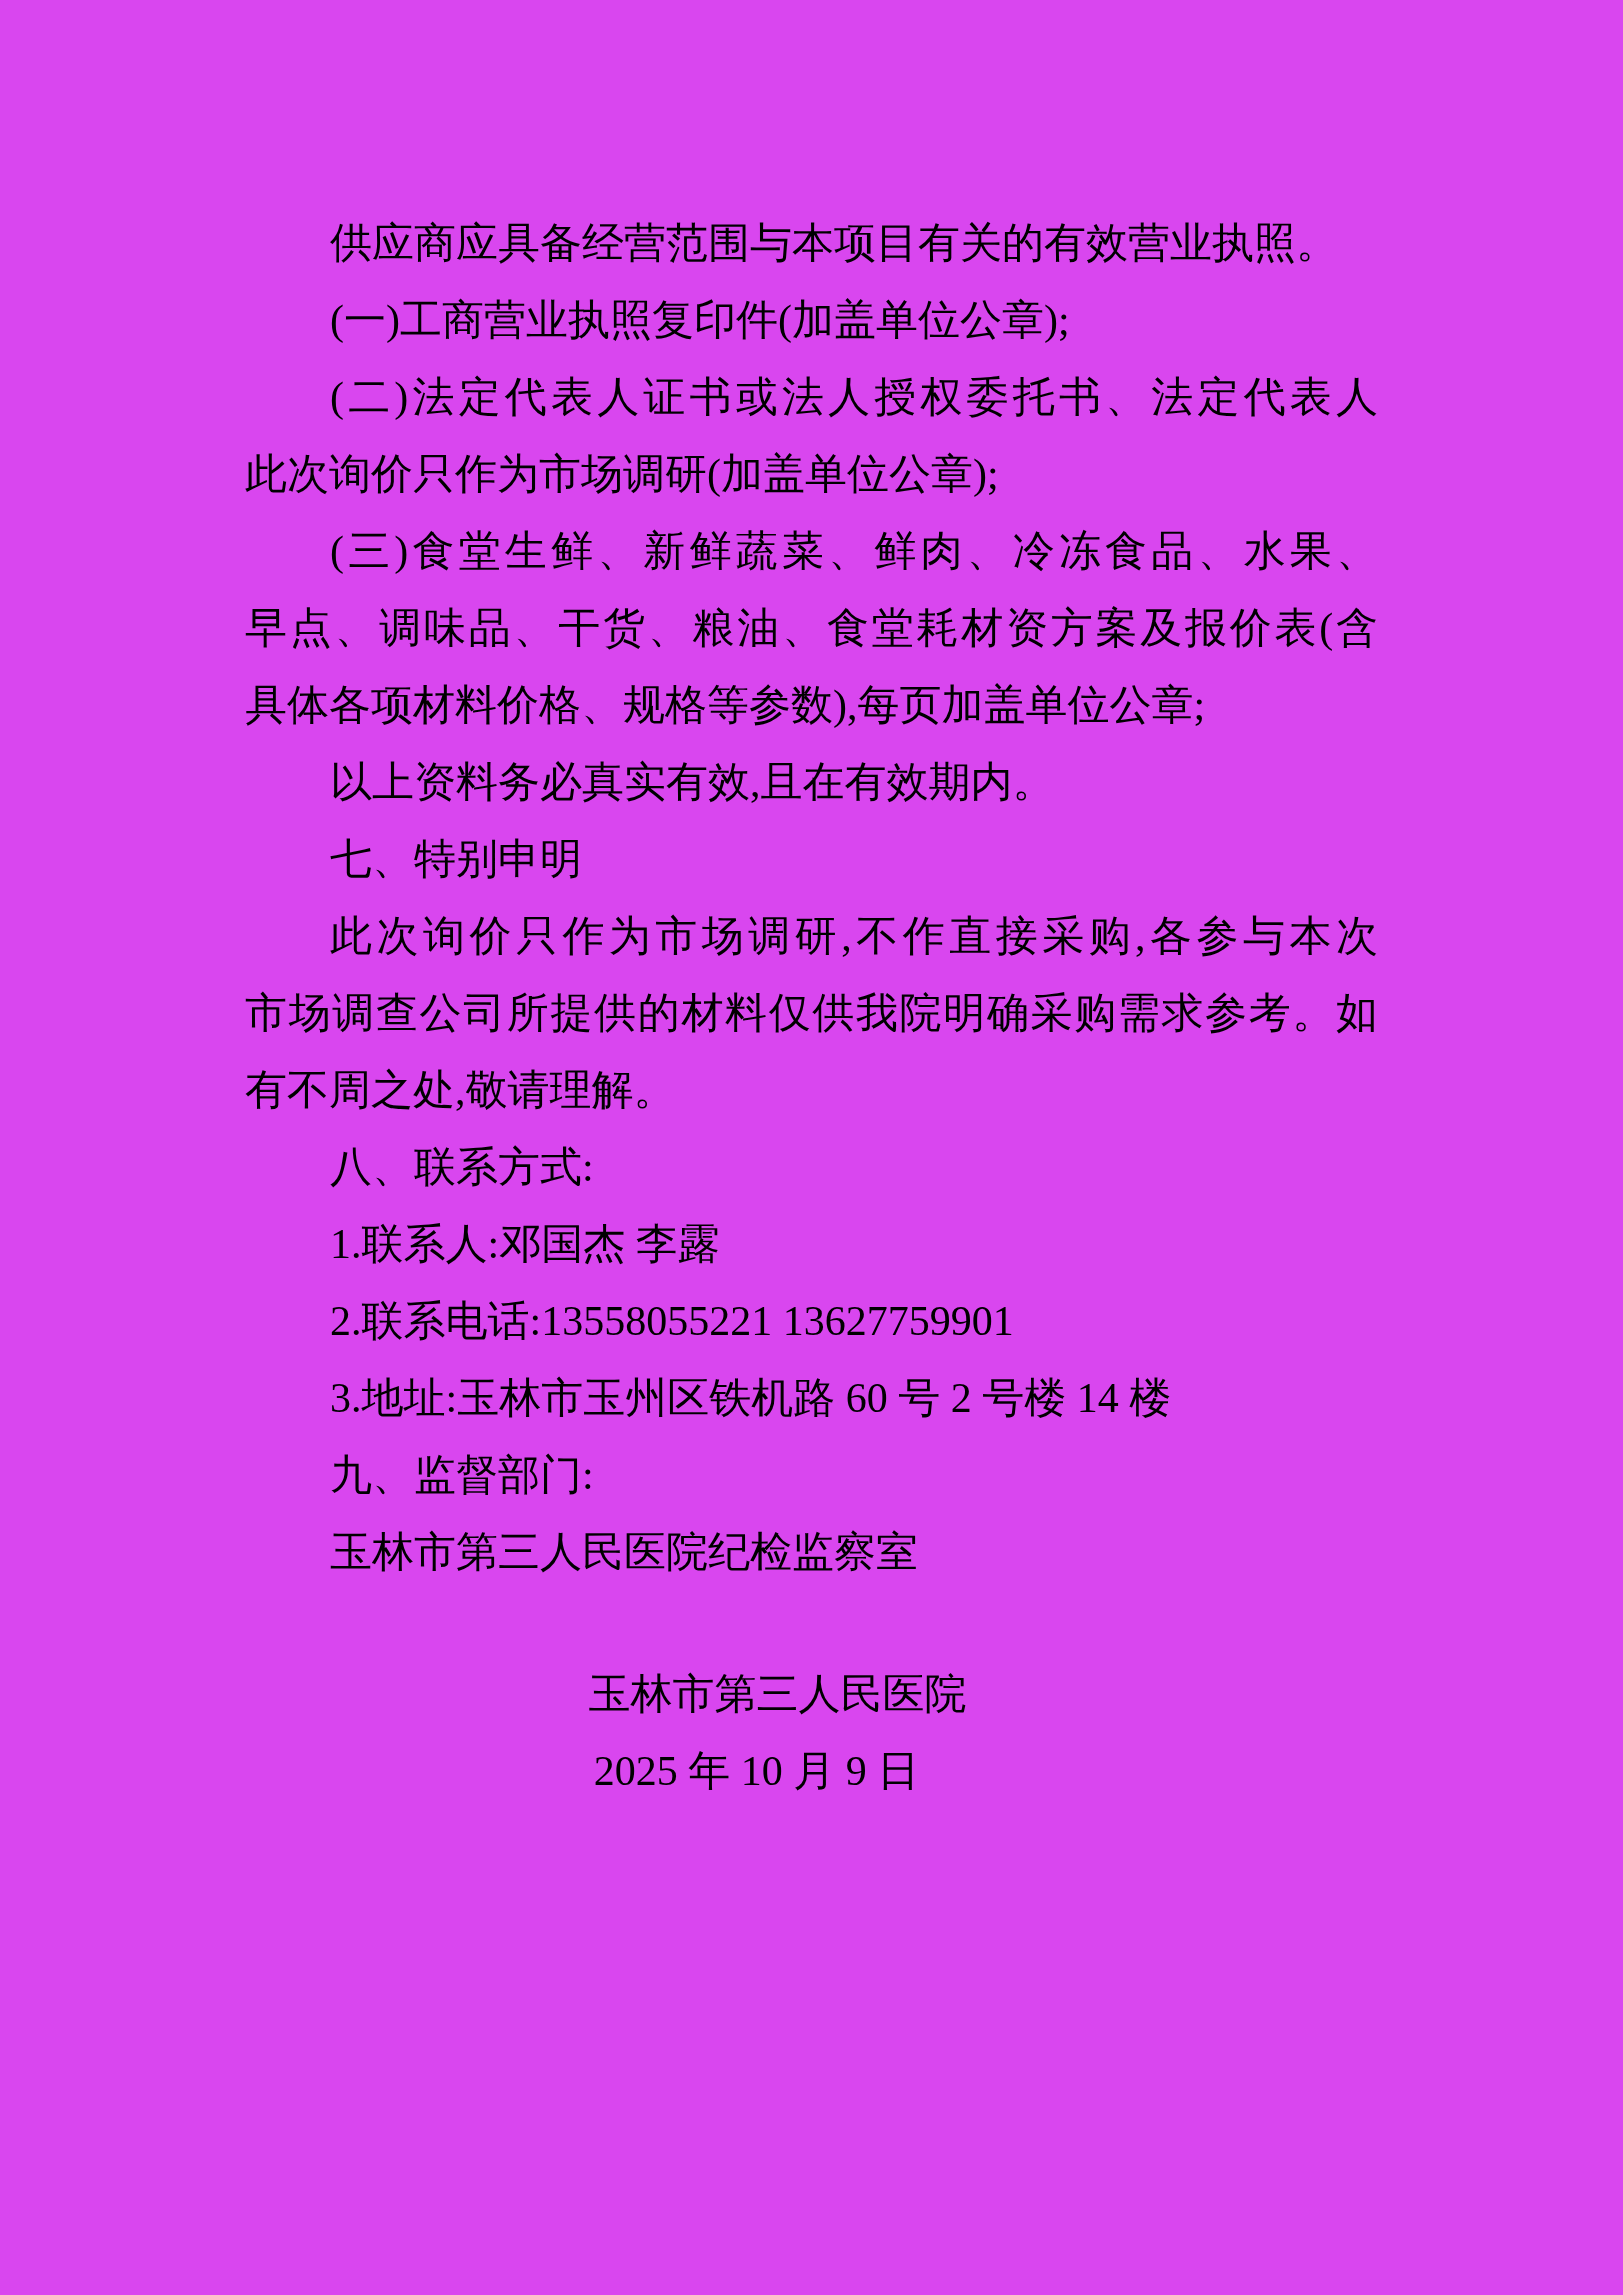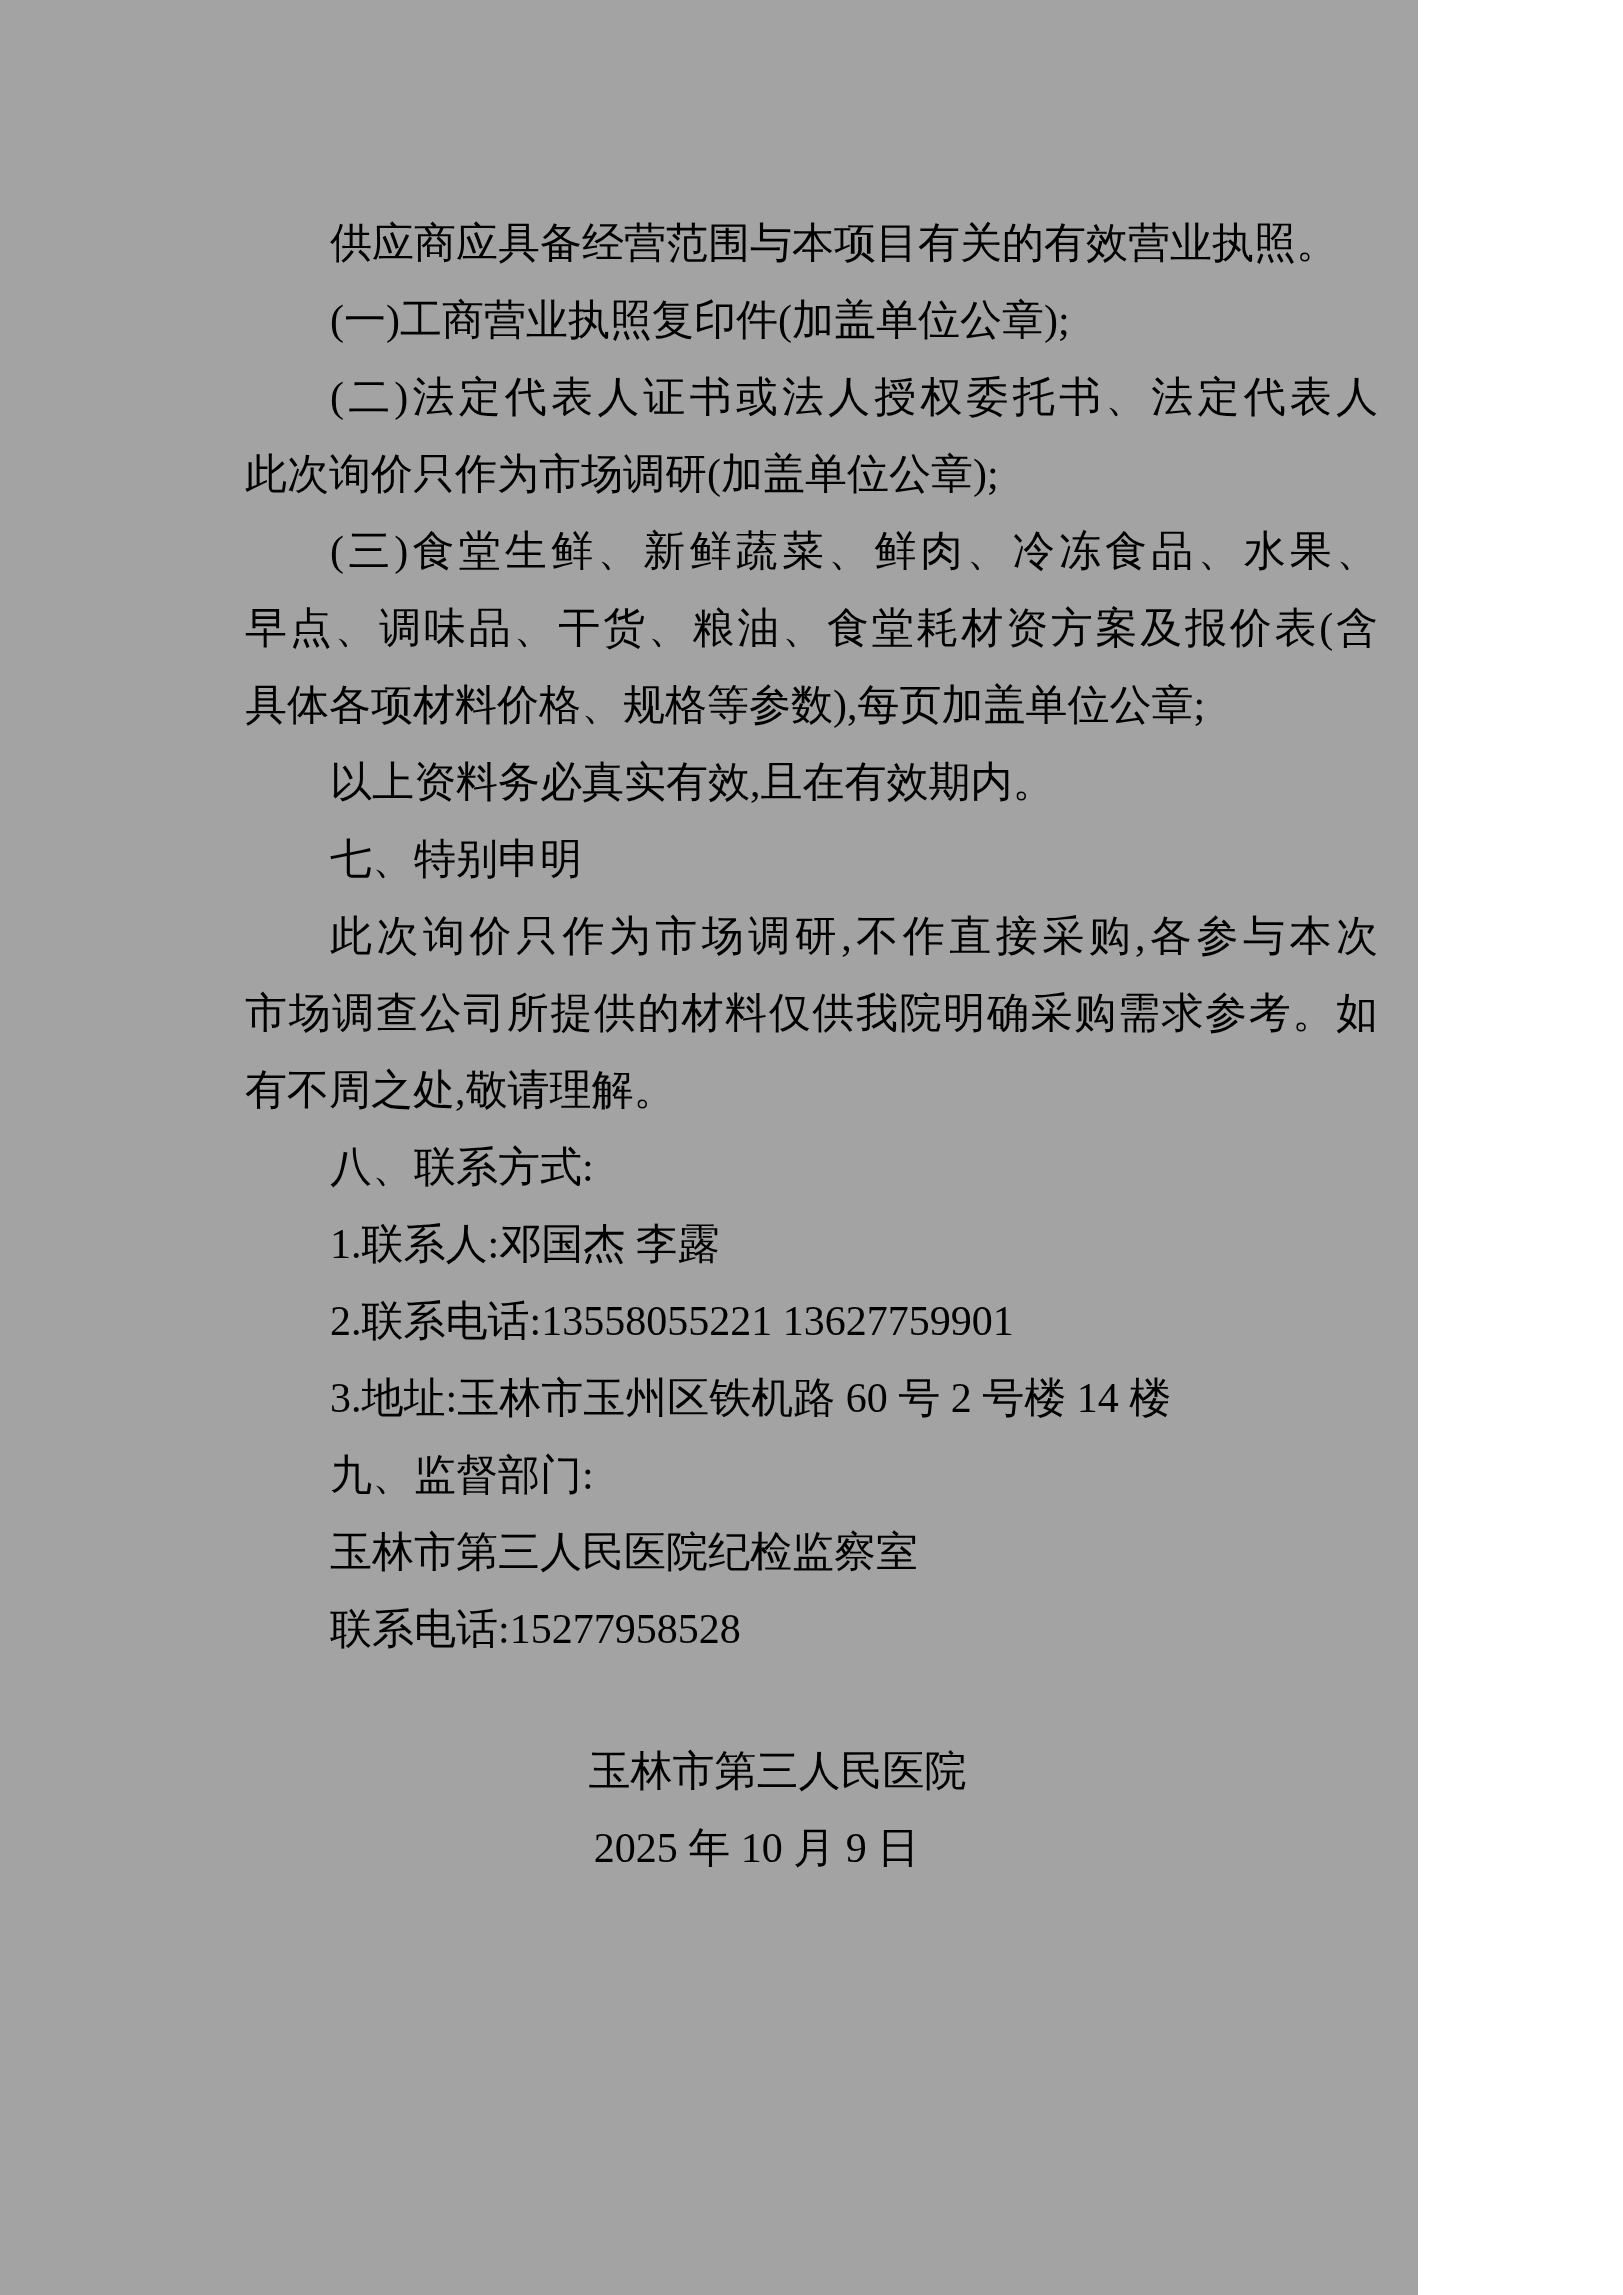--- a/index.html
+++ b/index.html
@@ -11,23 +11,23 @@
     height: 2295px;
     background: #ffffff;
     font-family: "Liberation Serif", serif;
     color: #000000;
     position: relative;
     overflow: hidden;
   }
   .doc-page {
     position: absolute;
     left: 0; top: 0;
-    width: 1418px;
+    width: 1623px;
     height: 2295px;
-    background: #a3a3a3;
+    background: #d946ef;
   }
   .doc-body {
     position: absolute;
     left: 245px;
     top: 205px;
     width: 1133px;
   }
   .text-line {
     height: 77px;
     line-height: 77px;
@@ -69,19 +69,18 @@
       <div class="text-line indent">七、特别申明</div>
       <div class="text-line indent justify">此次询价只作为市场调研,不作直接采购,各参与本次</div>
       <div class="text-line justify">市场调查公司所提供的材料仅供我院明确采购需求参考。如</div>
       <div class="text-line">有不周之处,敬请理解。</div>
       <div class="text-line indent">八、联系方式:</div>
       <div class="text-line indent">1.联系人:邓国杰 李露</div>
       <div class="text-line indent">2.联系电话:13558055221 13627759901</div>
       <div class="text-line indent">3.地址:玉林市玉州区铁机路 60 号 2 号楼 14 楼</div>
       <div class="text-line indent">九、监督部门:</div>
       <div class="text-line indent">玉林市第三人民医院纪检监察室</div>
-      <div class="text-line indent">联系电话:15277958528</div>
       <div class="spacer-line" style="height: 65px;"></div>
       <div class="text-line right" style="padding-right: 68px;">玉林市第三人民医院</div>
       <div class="text-line right" style="padding-right: 110px;">2025 年 10 月 9 日</div>
     </div>
 </div>
 
 
 </body></html>

